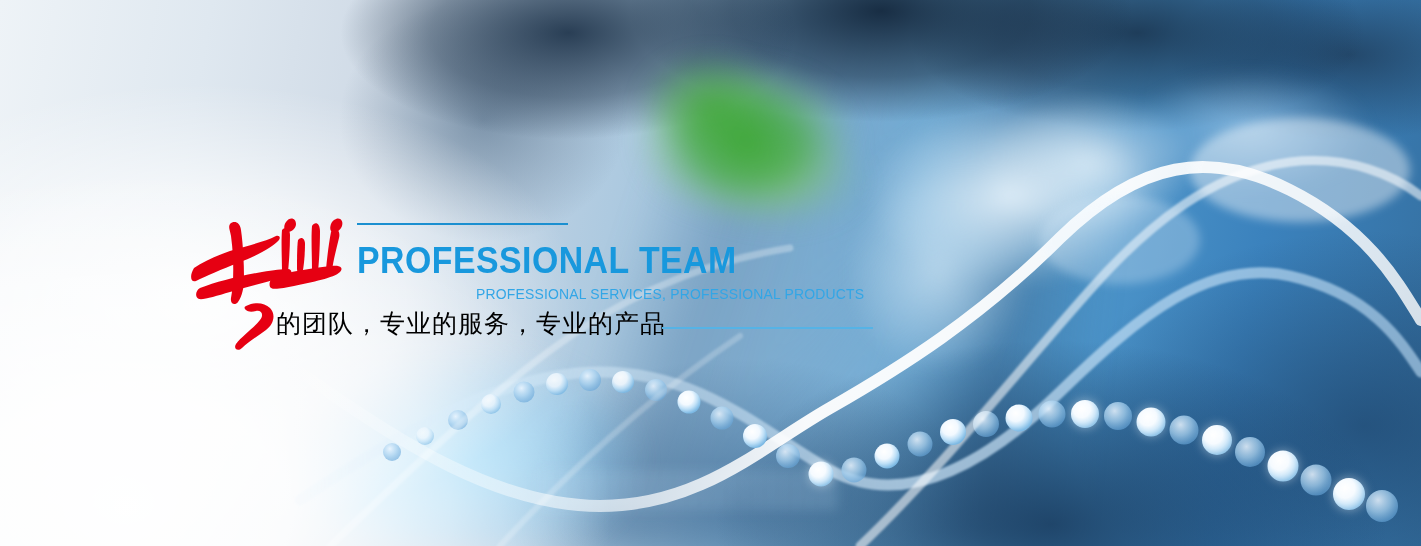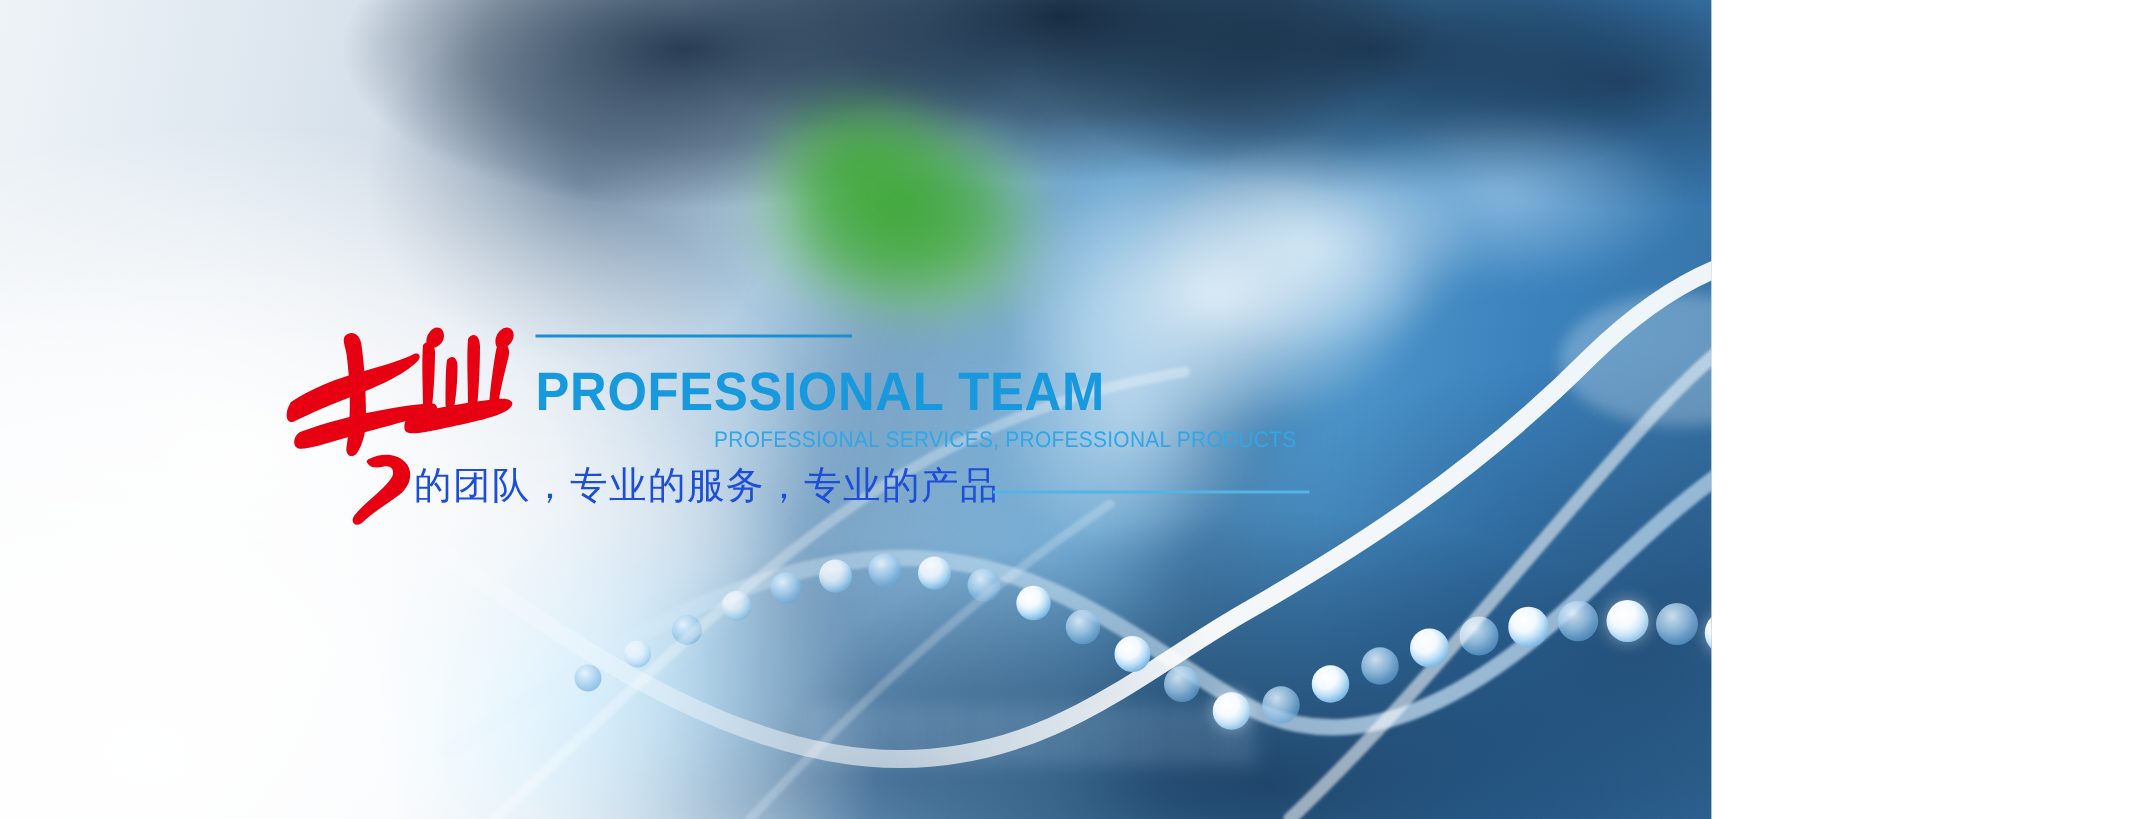--- a/index.html
+++ b/index.html
@@ -1,21 +1,21 @@
 <!DOCTYPE html>
 <html><head>
 <meta charset="utf-8">
 <title>Professional Team Banner</title>
 <style>
   html,body{margin:0;padding:0;background:#fff;}
   body{font-family:"Liberation Sans","DejaVu Sans",sans-serif;}
 
   #banner{
     position:relative;
-    width:1141px;
+    width:1421px;
     height:546px;
     overflow:hidden;
     background:#cfdbe6;
   }
 
   
   .bg-layer{position:absolute;inset:0;}
 
   
   .bg-base{
@@ -141,21 +141,21 @@
     transform:scaleX(.93);
     transform-origin:left center;
     white-space:nowrap;
   }
 
   .cn-line{
     position:absolute;left:276px;top:308px;
     font-size:25px;
     font-weight:500;
     letter-spacing:1px;
-    color:#1d4ed8;
+    color:#000000;
     line-height:1.25;
     white-space:nowrap;
     font-family:"DejaVu Sans","Liberation Sans",sans-serif;
   }
 </style>
 </head>
 <body>
 
 <div id="banner">
 

